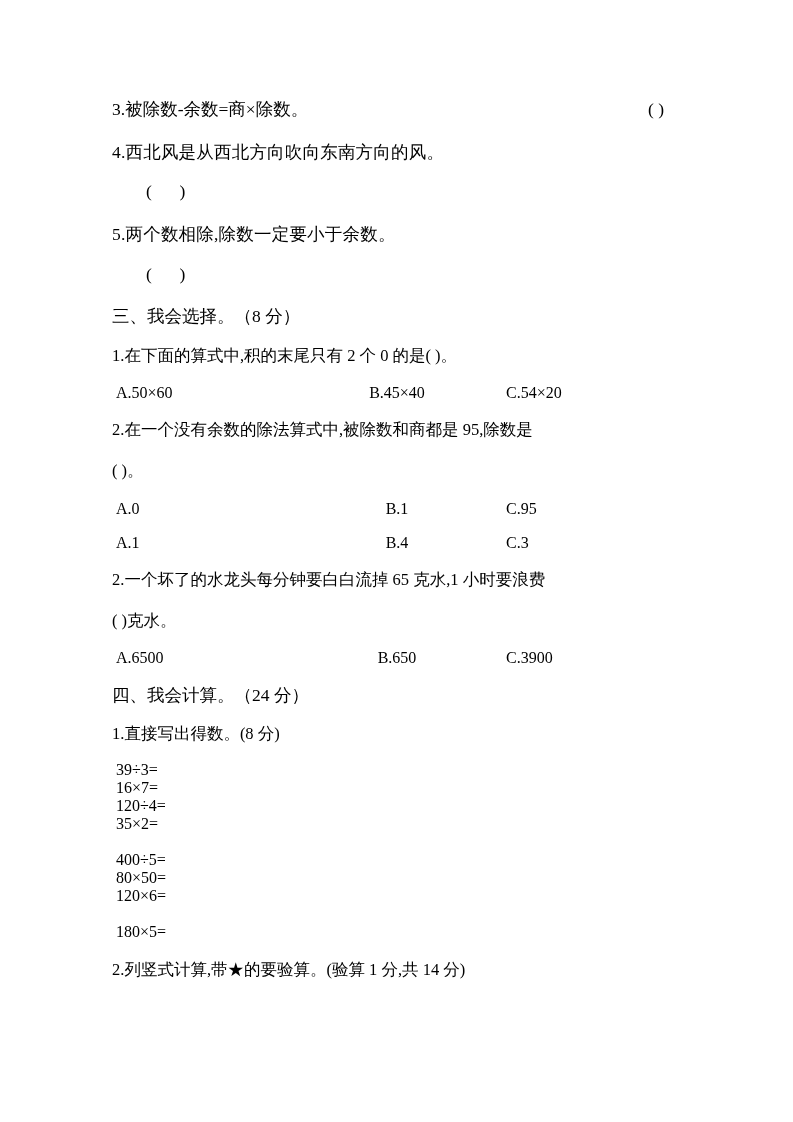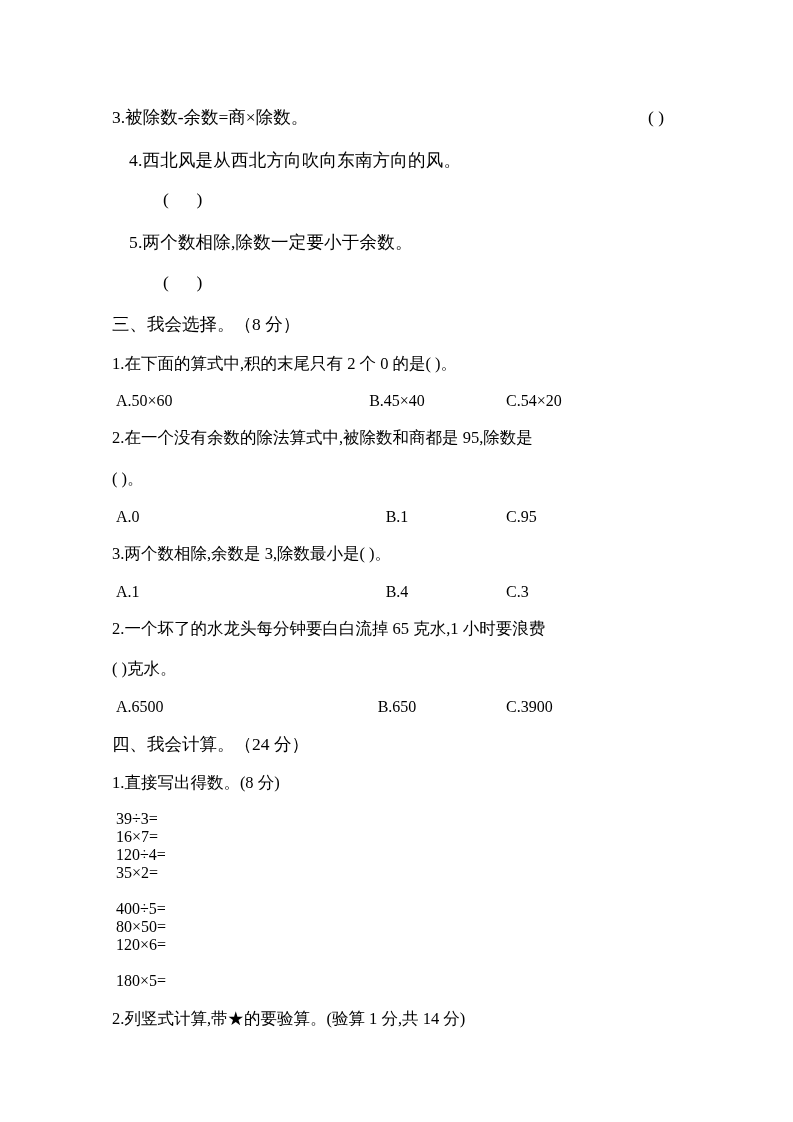--- a/index.html
+++ b/index.html
@@ -24,21 +24,21 @@
   }
   .content {
     position: absolute;
     left: 112px;
     top: 96px;
     width: 570px;
   }
   .line {
     font-size: 17.5px;
     line-height: 1.55;
-    margin: 0 0 16px 17px;
+    margin: 0 0 16px 0;
     white-space: pre-wrap;
     letter-spacing: 0.2px;
   }
   .line.tight {
     margin-bottom: 12px;
   }
   .indent {
     display: inline-block;
     width: 34px;
   }
@@ -75,21 +75,21 @@
   .calc-row .c {
     white-space: nowrap;
   }
   .c1 { width: 186px; }
   .c2 { width: 138px; }
   .c3 { width: 140px; }
   .c4 { width: 120px; }
   .rowline {
     display: block;
     font-size: 17.5px;
-    margin: 8px 0 16px 0;
+    margin: 0 0 16px 0;
     line-height: 1.55;
     overflow: hidden;
   }
   .rowline .txt { float: left; }
   .rowline .mark { float: right; padding-right: 18px; }
   .sub-head {
     font-size: 16.5px;
     margin: 0 0 16px 0;
   }
 </style>
@@ -120,21 +120,20 @@
     </div>
 
     <div class="q">2.在一个没有余数的除法算式中,被除数和商都是 95,除数是</div>
     <div class="q">(      )。</div>
     <div class="opts">
       <span class="o opt-a">A.0</span>
       <span class="o opt-b">B.1</span>
       <span class="o opt-c">C.95</span>
     </div>
 
-    <div class="q">3.两个数相除,余数是 3,除数最小是(        )。</div>
     <div class="opts">
       <span class="o opt-a">A.1</span>
       <span class="o opt-b">B.4</span>
       <span class="o opt-c">C.3</span>
     </div>
 
     <div class="q">2.一个坏了的水龙头每分钟要白白流掉 65 克水,1 小时要浪费</div>
     <div class="q">(      )克水。</div>
     <div class="opts">
       <span class="o opt-a">A.6500</span>

